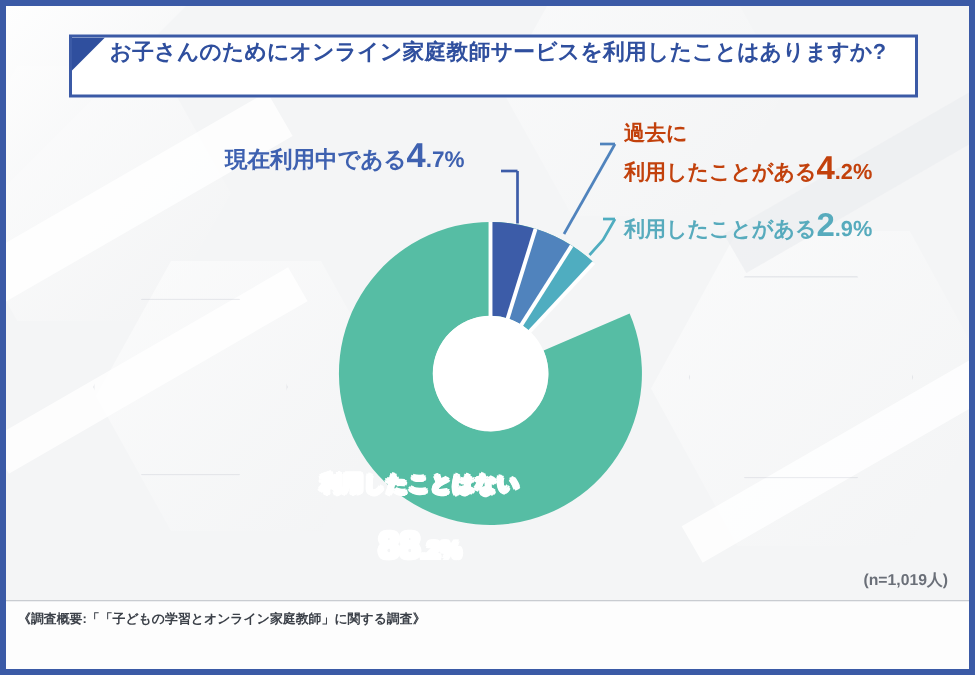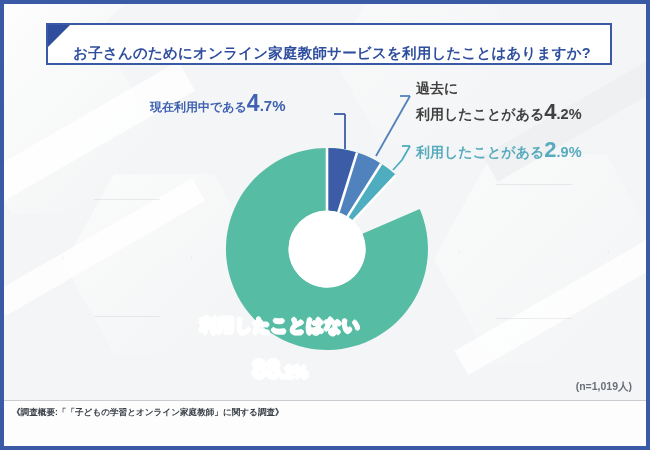--- a/index.html
+++ b/index.html
@@ -45,21 +45,21 @@
     opacity: .75;
     transform: rotate(-30deg);
   }
   
   #title-box {
     position: absolute;
     left: 42px; top: 19px;
     width: 566px; height: 42px;
     background: #ffffff;
     border: 2px solid #3b5aa6;
-    display: flex; align-items: flex-end;
+    display: flex; align-items: flex-start;
     overflow: hidden;
   }
   #title-corner {
     position: absolute;
     left: 0; top: 0;
     width: 0; height: 0;
     border-top: 22px solid #2f4f9e;
     border-right: 22px solid transparent;
   }
   #title-text {
@@ -87,27 +87,27 @@
   .callout { position: absolute; white-space: nowrap; }
   .c-line { font-weight: bold; }
   .pct-big { font-weight: bold; }
   .pct-small { font-weight: bold; }
 
   #label-current {
     left: 146px; top: 86px;
     text-align: right;
     color: #3e61b0;
   }
-  #label-current .c-line { font-size: 12px; vertical-align: baseline; text-align: right; }
+  #label-current .c-line { font-size: 15px; vertical-align: baseline; text-align: right; }
   #label-current .pct-big { font-size: 23px; }
   #label-current .pct-small { font-size: 15px; }
 
   #label-past {
     left: 412px; top: 75px;
-    color: #404040;
+    color: #c2410c;
     line-height: 1.32;
   }
   #label-past .c-line { font-size: 14px; display:block; }
   #label-past .row2 { display:flex; align-items:baseline; }
   #label-past .pct-big { font-size: 22px; }
   #label-past .pct-small { font-size: 14.5px; }
 
   #label-trial {
     left: 412px; top: 131px;
     color: #57abbd;
@@ -122,21 +122,21 @@
     left: 186px; top: 310px;
     width: 180px;
     text-align: center;
     color: #ffffff;
     text-shadow:
        1.6px 0 0 #ffffff, -1.6px 0 0 #ffffff,
        0 1.6px 0 #ffffff, 0 -1.6px 0 #ffffff,
        1.2px 1.2px 0 #ffffff, -1.2px 1.2px 0 #ffffff,
        1.2px -1.2px 0 #ffffff, -1.2px -1.2px 0 #ffffff;
   }
-  #label-none .c-line { font-size: 17px; display:block; letter-spacing:.5px; }
+  #label-none .c-line { font-size: 14px; display:block; letter-spacing:.5px; }
   #label-none .pctrow { display:block; margin-top: 18px; }
   #label-none .pct-big { font-size: 25px; }
   #label-none .pct-small { font-size: 16px; }
 
   
   #n-count {
     position: absolute;
     right: 14px; top: 376px;
     font-size: 10.5px;
     color: #6a6f78;

